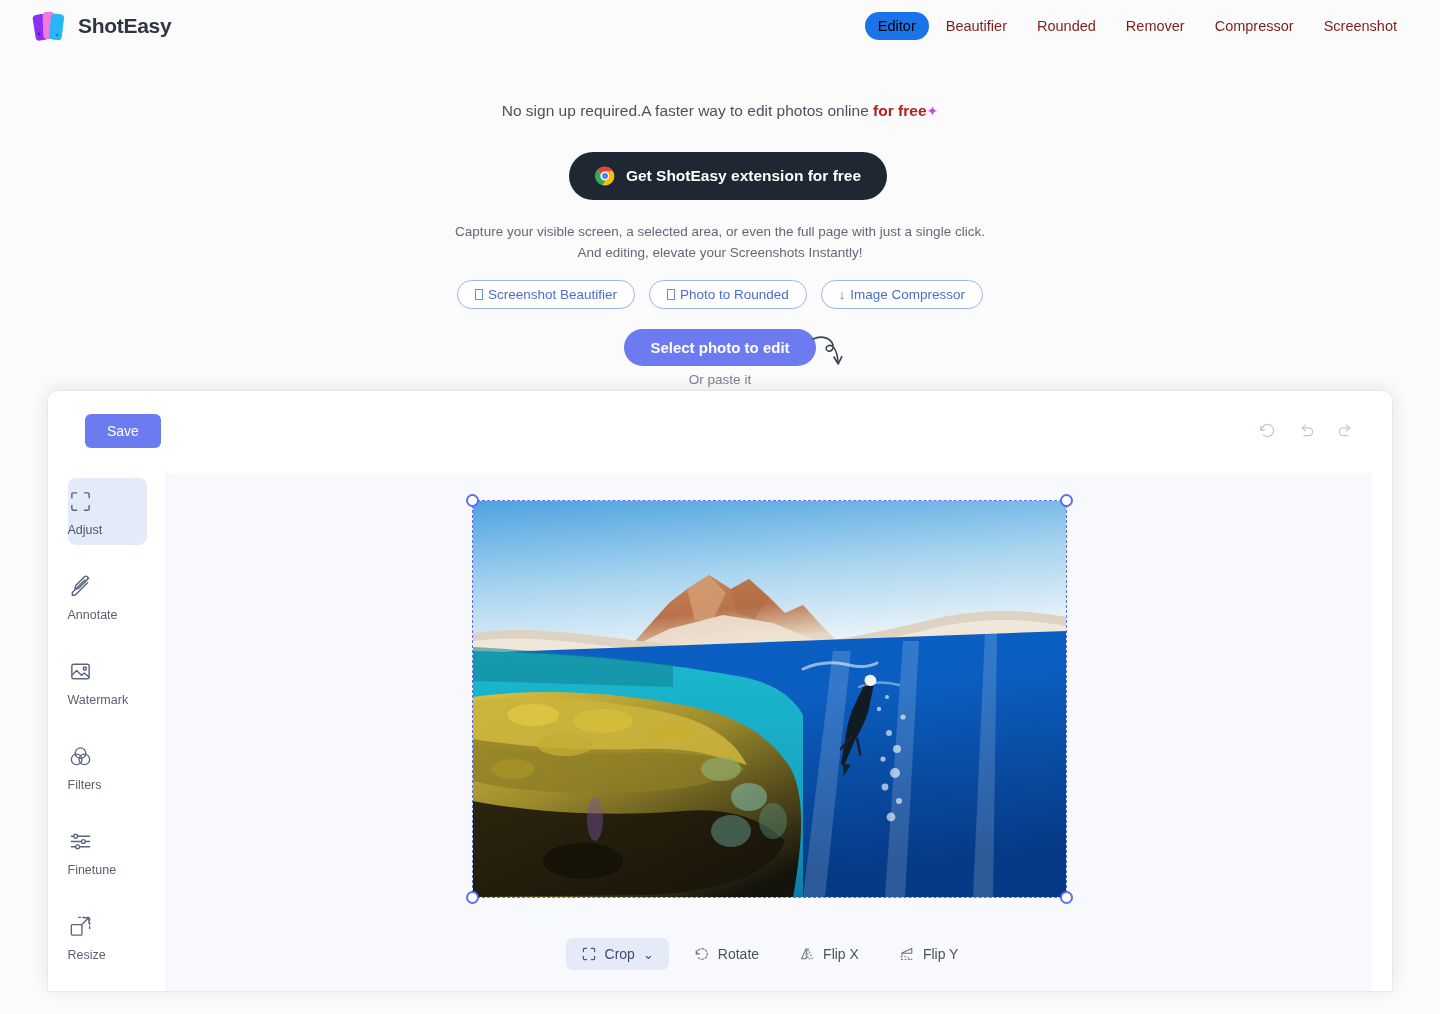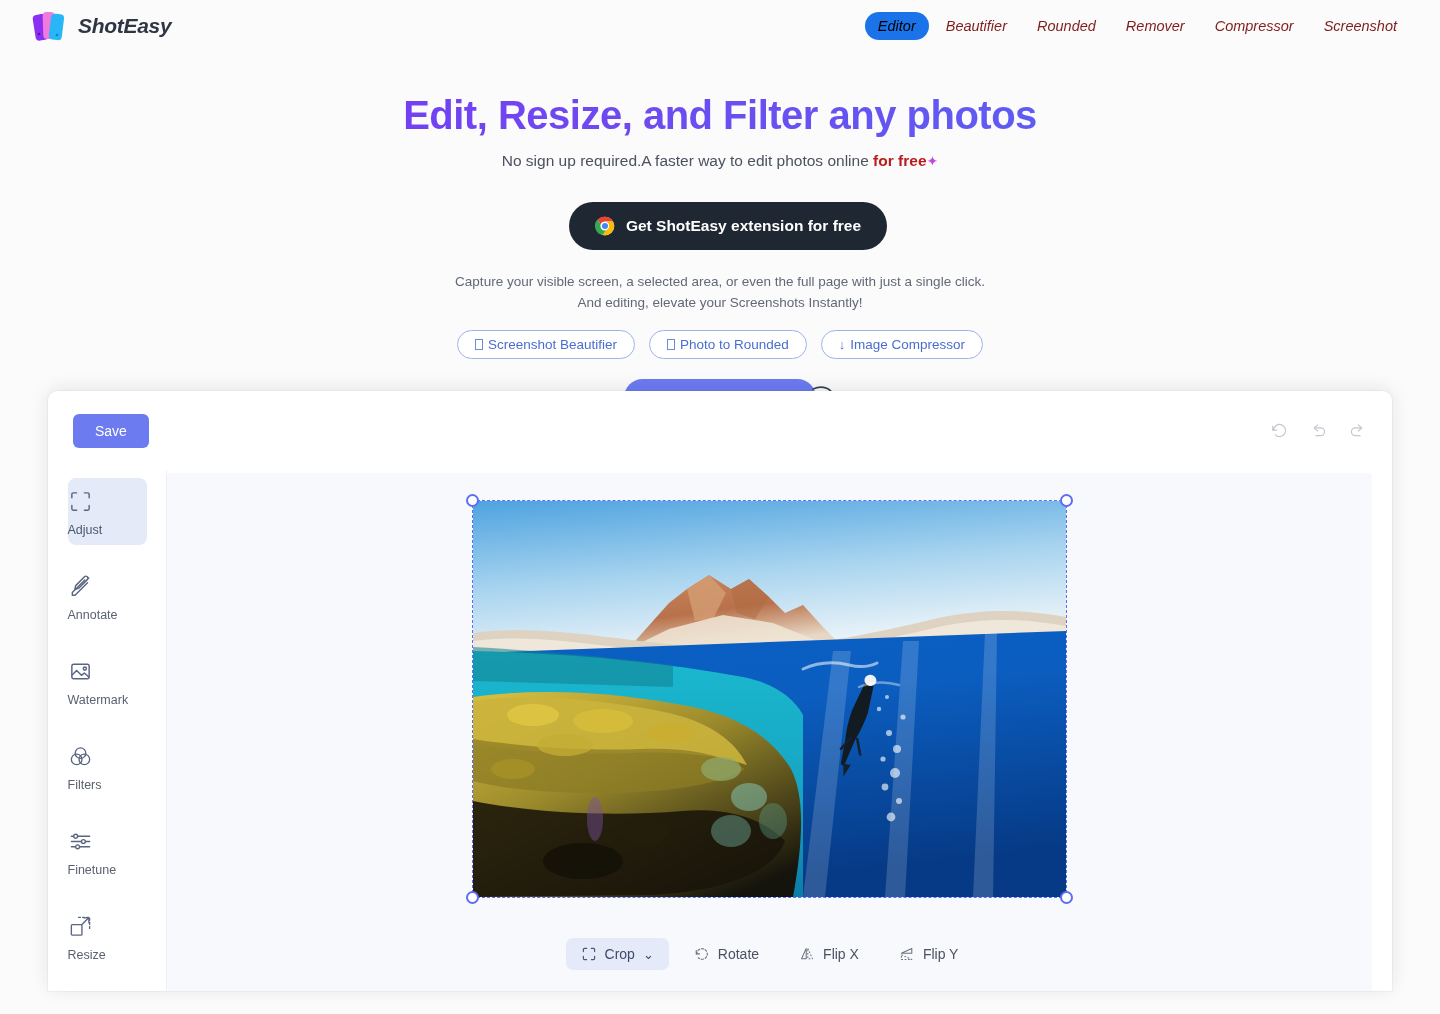--- a/index.html
+++ b/index.html
@@ -9,21 +9,20 @@
     font-family: "Liberation Sans", sans-serif;
     overflow: hidden;
   }
 
   
   .header {
     height: 52px;
     display: flex; 
     padding: 0 30px 0 30px;
     background: #fbfbfb;
-    font-style: italic;
   }
   .brand { display: flex; align-items: center; gap: 10px; }
   .brand-logo { width: 38px; height: 34px; display: block; }
   .brand-name {
     font-size: 21px; font-weight: bold; color: #2f3542;
     letter-spacing: -0.3px;
   }
   .nav {
     margin-left: auto;
     display: flex; align-items: center; gap: 4px;
@@ -100,21 +99,21 @@
   .editor {
     position: absolute; left: 48px; top: 391px;
     width: 1344px; height: 600px;
     background: #ffffff;
     border-radius: 10px 10px 0 0;
     box-shadow: 0 -2px 18px rgba(20,30,60,.10), 0 0 0 1px rgba(20,30,60,.035);
     overflow: hidden;
   }
   .etoolbar {
     height: 79px; display: flex; align-items: center;
-    padding: 0 25px; position: relative; background: #fff;
+    padding: 0 37px; position: relative; background: #fff;
   }
   .save-btn {
     background: #6c7bf0; color: #fff; border: none;
     font-size: 14px; padding: 9px 22px; border-radius: 6px;
     cursor: pointer;
   }
   .etoolbar-center {
     position: absolute; left: 0; right: 0;
     display: flex; align-items: center; justify-content: center; gap: 14px;
     pointer-events: none;
@@ -220,21 +219,20 @@
     <div class="nav-item active">Editor</div>
     <div class="nav-item">Beautifier</div>
     <div class="nav-item">Rounded</div>
     <div class="nav-item">Remover</div>
     <div class="nav-item">Compressor</div>
     <div class="nav-item">Screenshot</div>
   </nav>
 </div>
 
 <div class="hero">
-  <h1 class="hero-title">Edit, Resize, and Filter any photos</h1>
 
   <div class="hero-sub">
     <span>No sign up required.A faster way to edit photos online </span><span class="free">for free</span><span class="sparkle">✦</span>
   </div>
 
   <div class="cta-wrap">
     <button class="cta">
       <span>
         <svg class="chrome-icon" viewBox="0 0 48 48">
           <circle cx="24" cy="24" r="22" fill="#fff"></circle>

